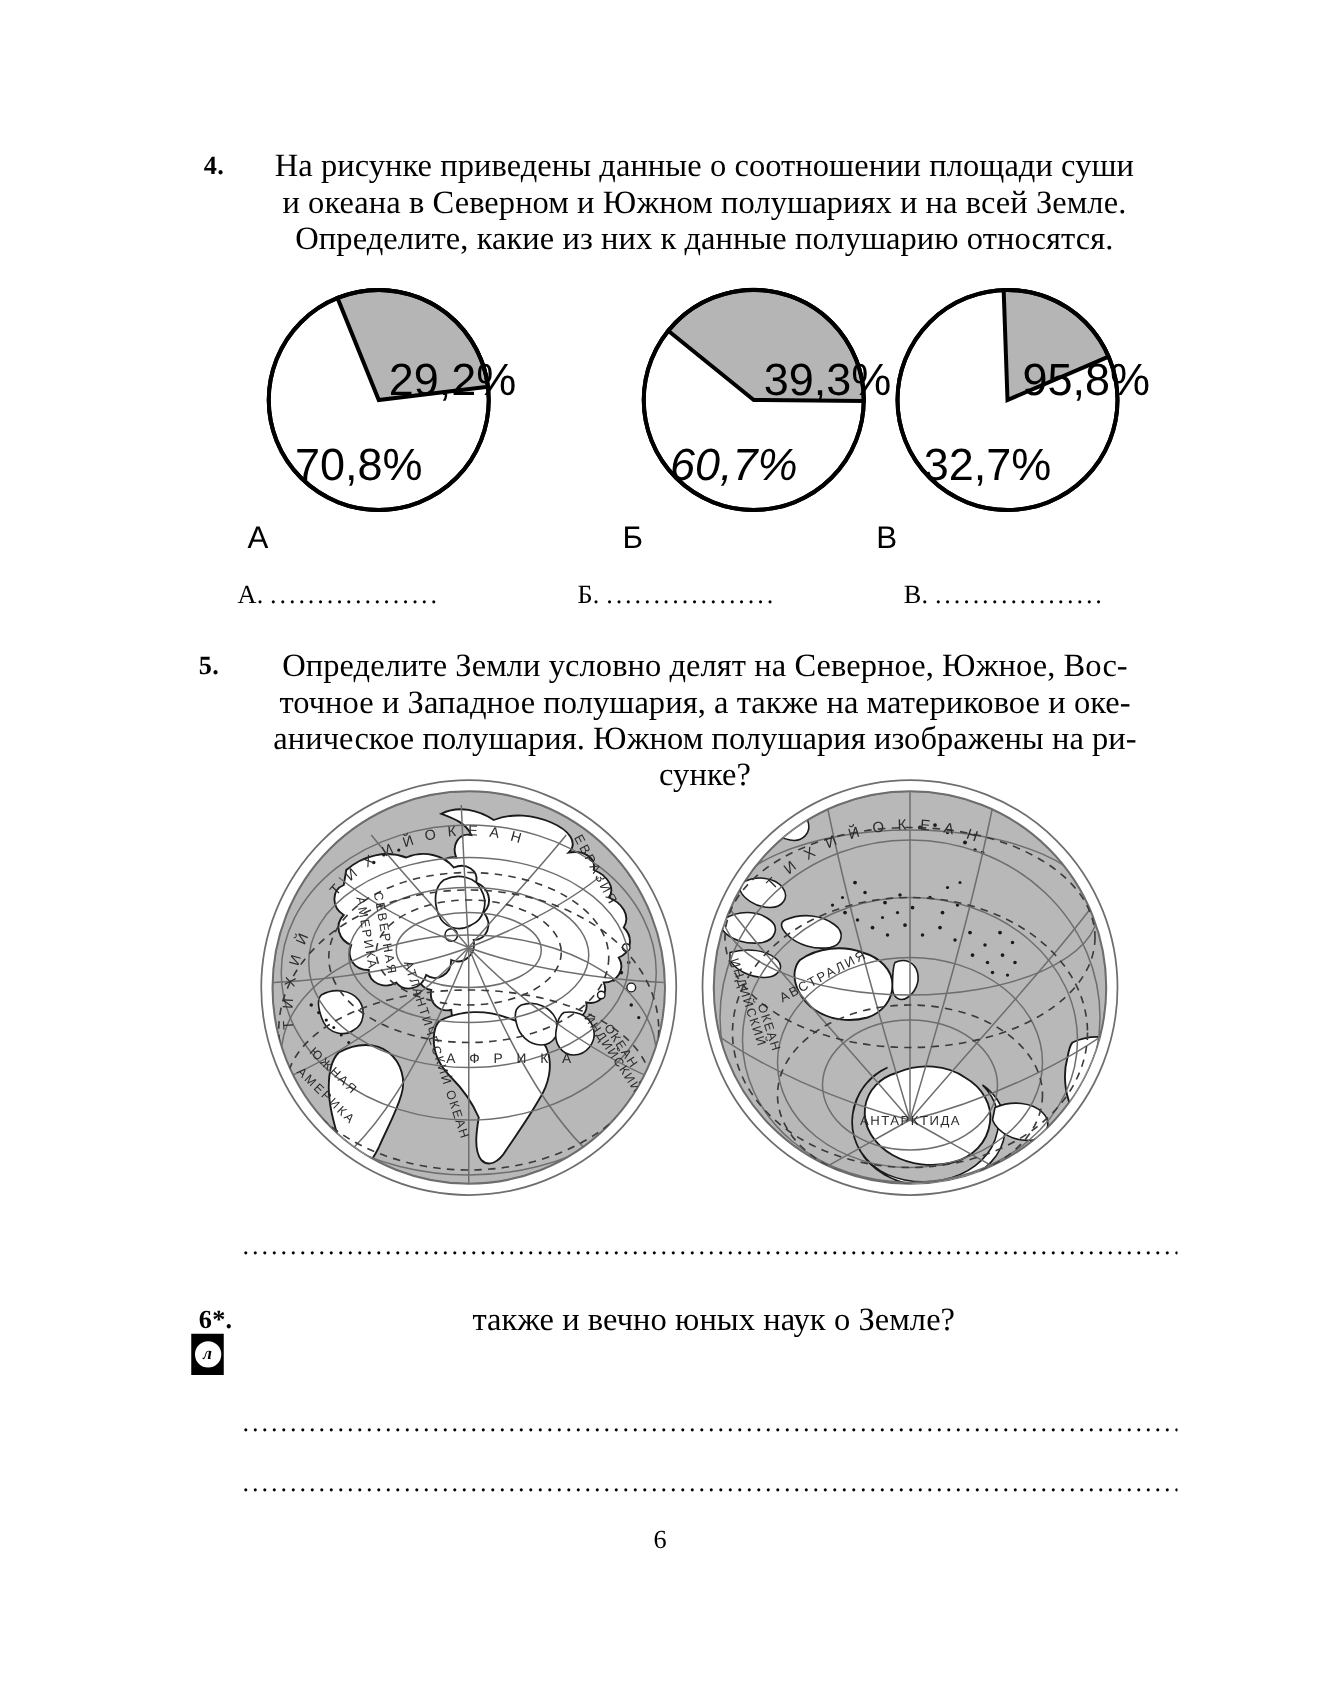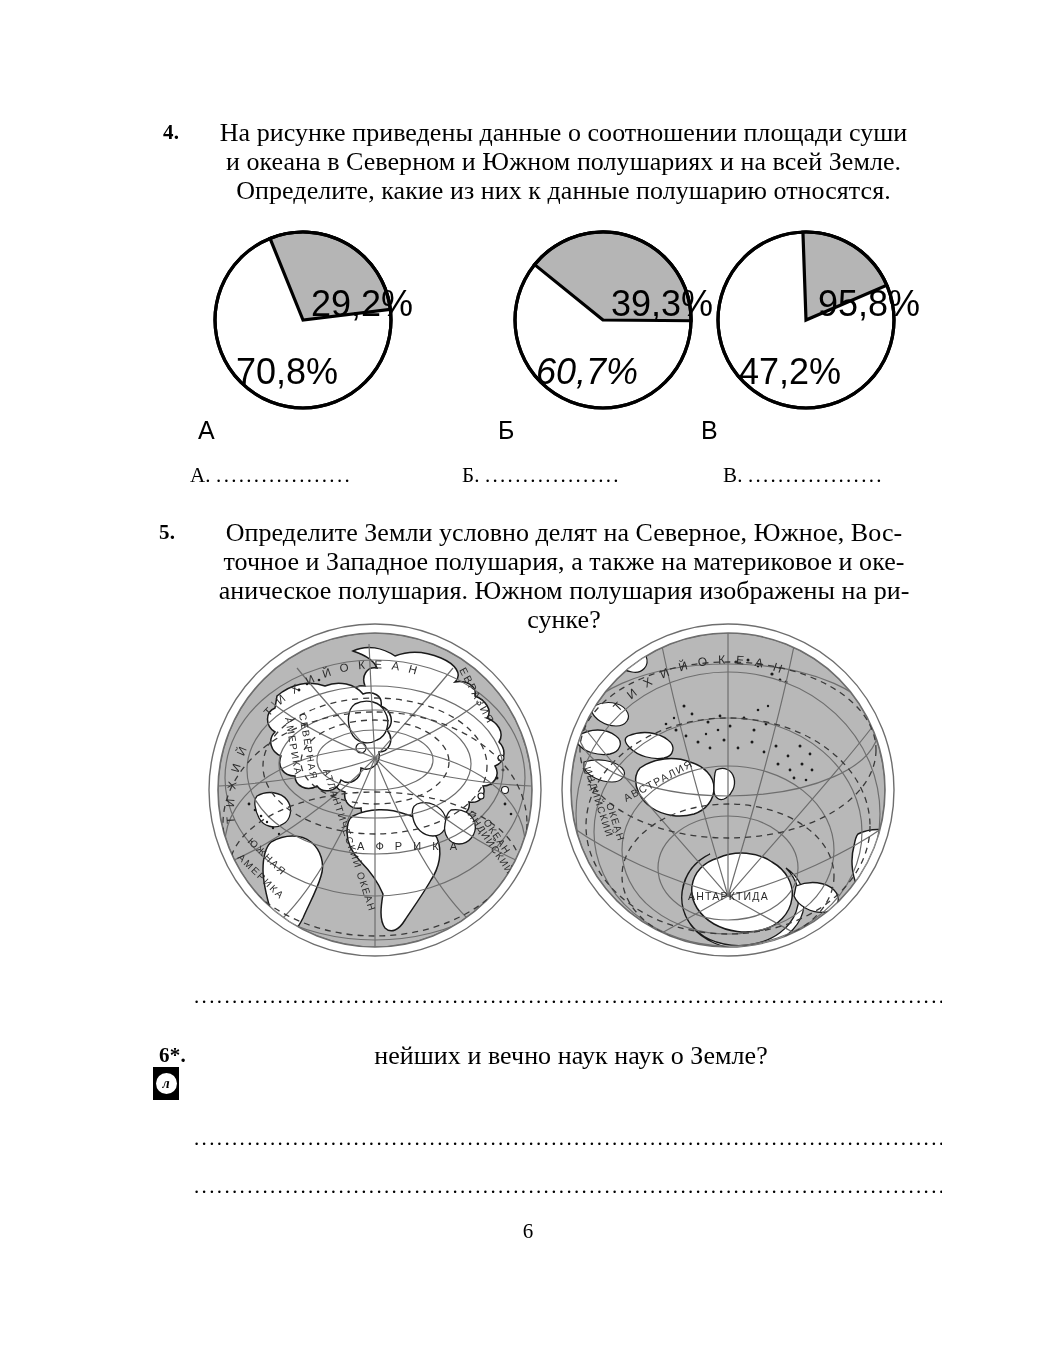--- a/index.html
+++ b/index.html
@@ -233,21 +233,21 @@
       <div class="pie-letter">Б</div>
     </div>
 
     <div class="pie-wrap p2">
       <svg class="pie-svg" width="182" height="184" viewBox="0 0 182 184">
         <circle cx="91" cy="92" r="88" fill="#ffffff" stroke="#000000" stroke-width="3.2"></circle>
         <path d="M 91 92 L 87.93 4.05 A 88 88 0 0 1 171.86 57.28 Z" fill="#b5b5b5" stroke="#000000" stroke-width="3.2"></path>
         <circle cx="91" cy="92" r="88" fill="none" stroke="#000000" stroke-width="3.2"></circle>
       </svg>
       <div class="pie-val top" style="left:117px; top:62px;">95,8%</div>
-      <div class="pie-val bot" style="left:38px; top:130px;">47,2%</div>
+      <div class="pie-val bot" style="left:38px; top:130px;">32,7%</div>
       <div class="pie-letter">В</div>
     </div>
   </div>
 
   <div id="ans-row">
     <div class="ans-item" id="ans-a">
       <span class="lbl">А.</span>
       <span class="dots">..................</span>
     </div>
     <div class="ans-item" id="ans-b">
@@ -528,21 +528,21 @@
         </g>
       </svg>
     </div>
   </div>
 
   <div class="dotline" id="dot-q5">....................................................................................................</div>
 
   <div class="qblock" id="q6">
     <div class="qnum">6*.</div>
     <div class="qtext">
-      <span class="ln">нейших и вечно наук наук о Земле?</span>
+      <span class="ln">также и вечно юных наук о Земле?</span>
     </div>
   </div>
 
   <div class="badge">
     <span class="ring">л</span>
   </div>
 
   <div class="dotline" id="dot-q6-1">....................................................................................................</div>
   <div class="dotline" id="dot-q6-2">....................................................................................................</div>
 

